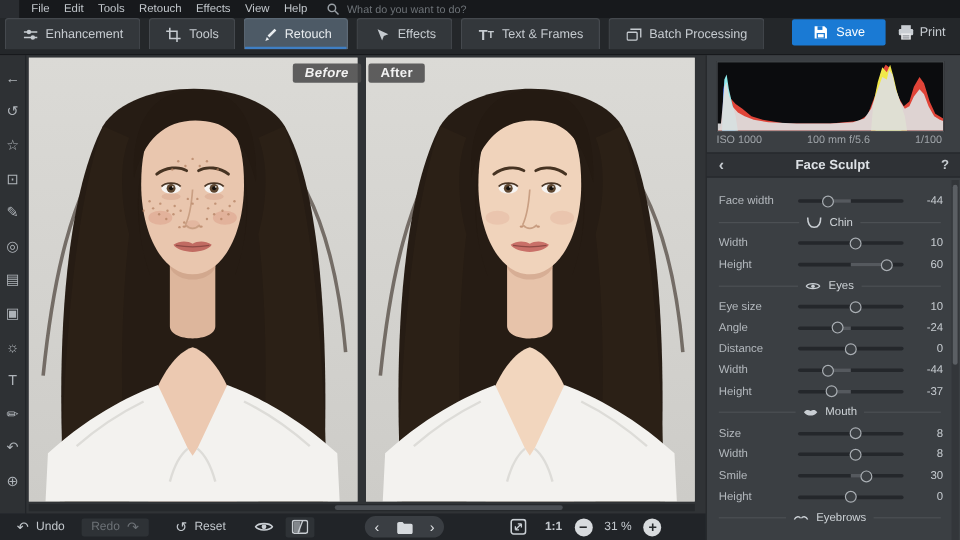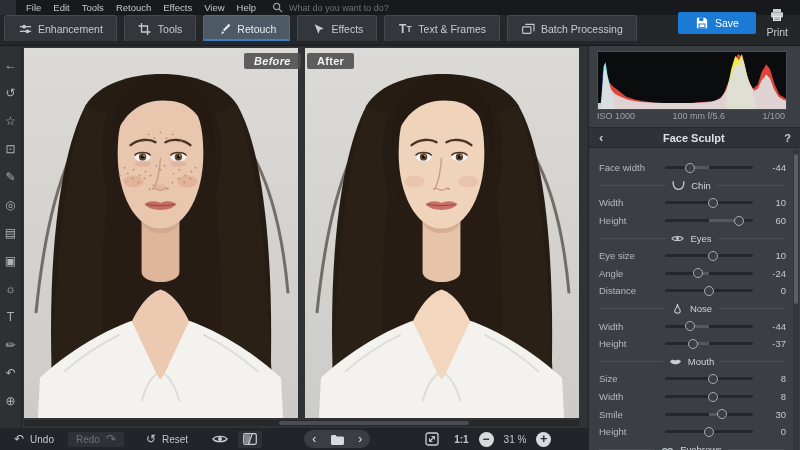--- a/index.html
+++ b/index.html
@@ -23,21 +23,21 @@
     background:#33373b;border:1px solid #45494e;border-bottom:none;border-radius:3px 3px 0 0;
     color:#c6cbd0;font-size:10.5px;white-space:nowrap;}
   .tab.active{background:#4d5a66;border-color:#5d6a76;color:#e8ecef;box-shadow:inset 0 -2px 0 #3f7fc4;}
   .tab-ic{display:inline-flex;width:14px;height:13px;align-items:center;justify-content:center;color:#c6cbd0;}
   .tab.active .tab-ic{color:#e8ecef;}
   .tab-ic svg{width:13px;height:12px;}
   .topactions{margin-left:auto;display:flex;align-items:center;gap:10px;padding-bottom:3px;}
   .save-btn{width:78px;height:22px;background:#1a7ad4;border-radius:2px;display:flex;align-items:center;
     justify-content:center;gap:7px;color:#fff;font-size:10.5px;}
   .save-btn svg{width:12px;height:12px;}
-  .print-btn{display:flex;align-items:center;gap:4px;color:#c6cbd0;font-size:10.5px;padding-right:8px;flex-direction:column;}
+  .print-btn{display:flex;align-items:center;gap:4px;color:#c6cbd0;font-size:10.5px;padding-right:8px;}
   .print-btn svg{width:14px;height:14px;}
 
   
   .ltoolbar{position:absolute;left:0;top:46px;width:22px;height:382px;background:#2e3134;
     border-right:1px solid #202327;display:flex;flex-direction:column;align-items:center;padding-top:5px;box-sizing:border-box;}
   .tool{width:20px;height:28px;display:flex;align-items:center;justify-content:center;color:#aeb3b8;font-size:12px;}
 
   
   .canvas{position:absolute;left:22px;top:46px;width:566px;height:382px;background:#303336;}
   .photo{position:absolute;top:2px;height:370px;overflow:hidden;background:#d4d3cf;}
@@ -429,30 +429,20 @@
           <span class="sval">-24</span>
         </div>
         <div class="srow">
           <span class="slabel">Distance</span>
           <span class="strack">
             <span class="sfill" style="left: 50%; width: 0%;"></span>
             <span class="sthumb" style="left: 50%;"></span>
           </span>
           <span class="sval">0</span>
         </div>
-        <div class="sec">
-          <span class="line"></span>
-          <span class="sec-ic">
-            <svg viewBox="0 0 10 12">
-              <path d="M5 .8C5 5 2 6.5 2 8.8c0 1.6 1.4 2.4 3 2.4s3-.8 3-2.4C8 6.5 5 5 5 .8" fill="none" stroke="#c9ced3" stroke-width="1.1"></path>
-            </svg>
-          </span>
-          <span class="sec-lb">Nose</span>
-          <span class="line"></span>
-        </div>
         <div class="srow">
           <span class="slabel">Width</span>
           <span class="strack">
             <span class="sfill" style="left: 28%; width: 22%;"></span>
             <span class="sthumb" style="left: 28%;"></span>
           </span>
           <span class="sval">-44</span>
         </div>
         <div class="srow">
           <span class="slabel">Height</span>

